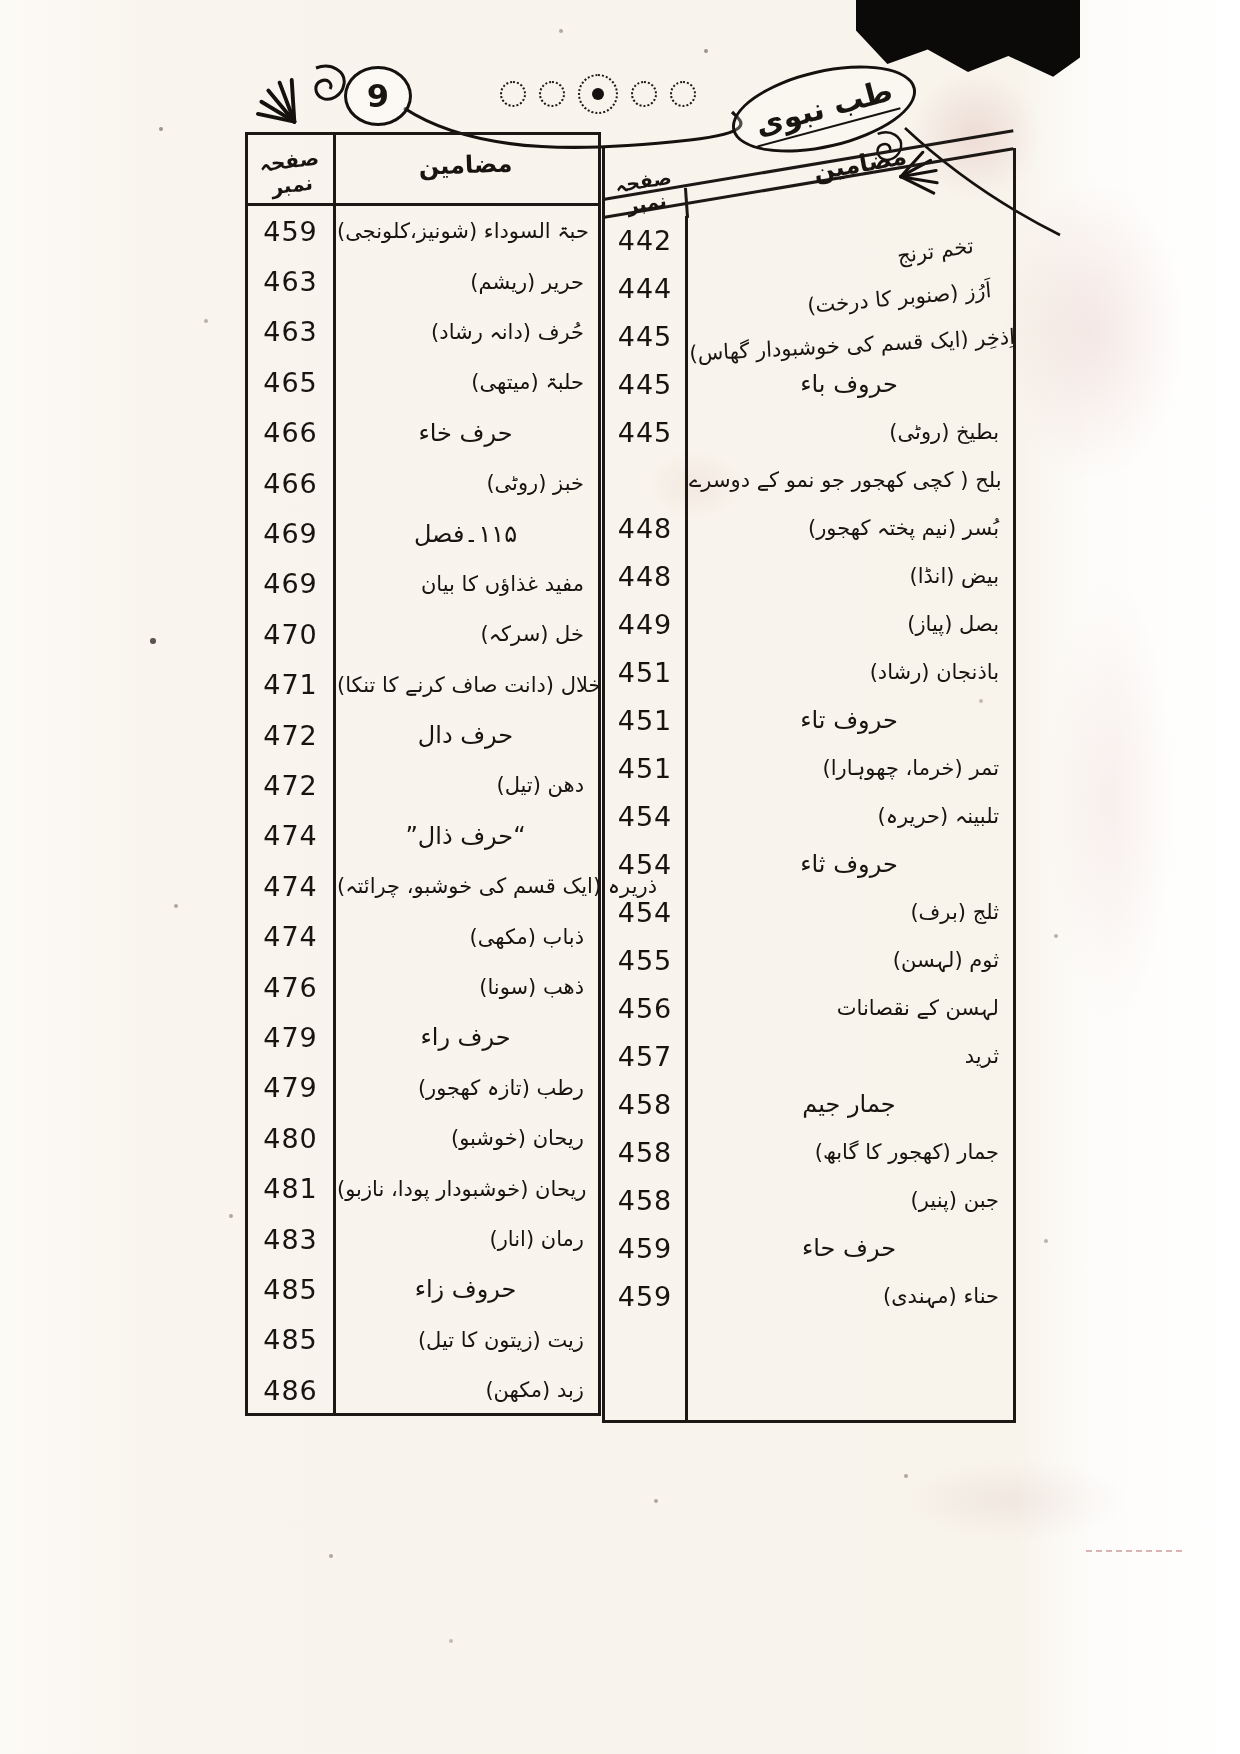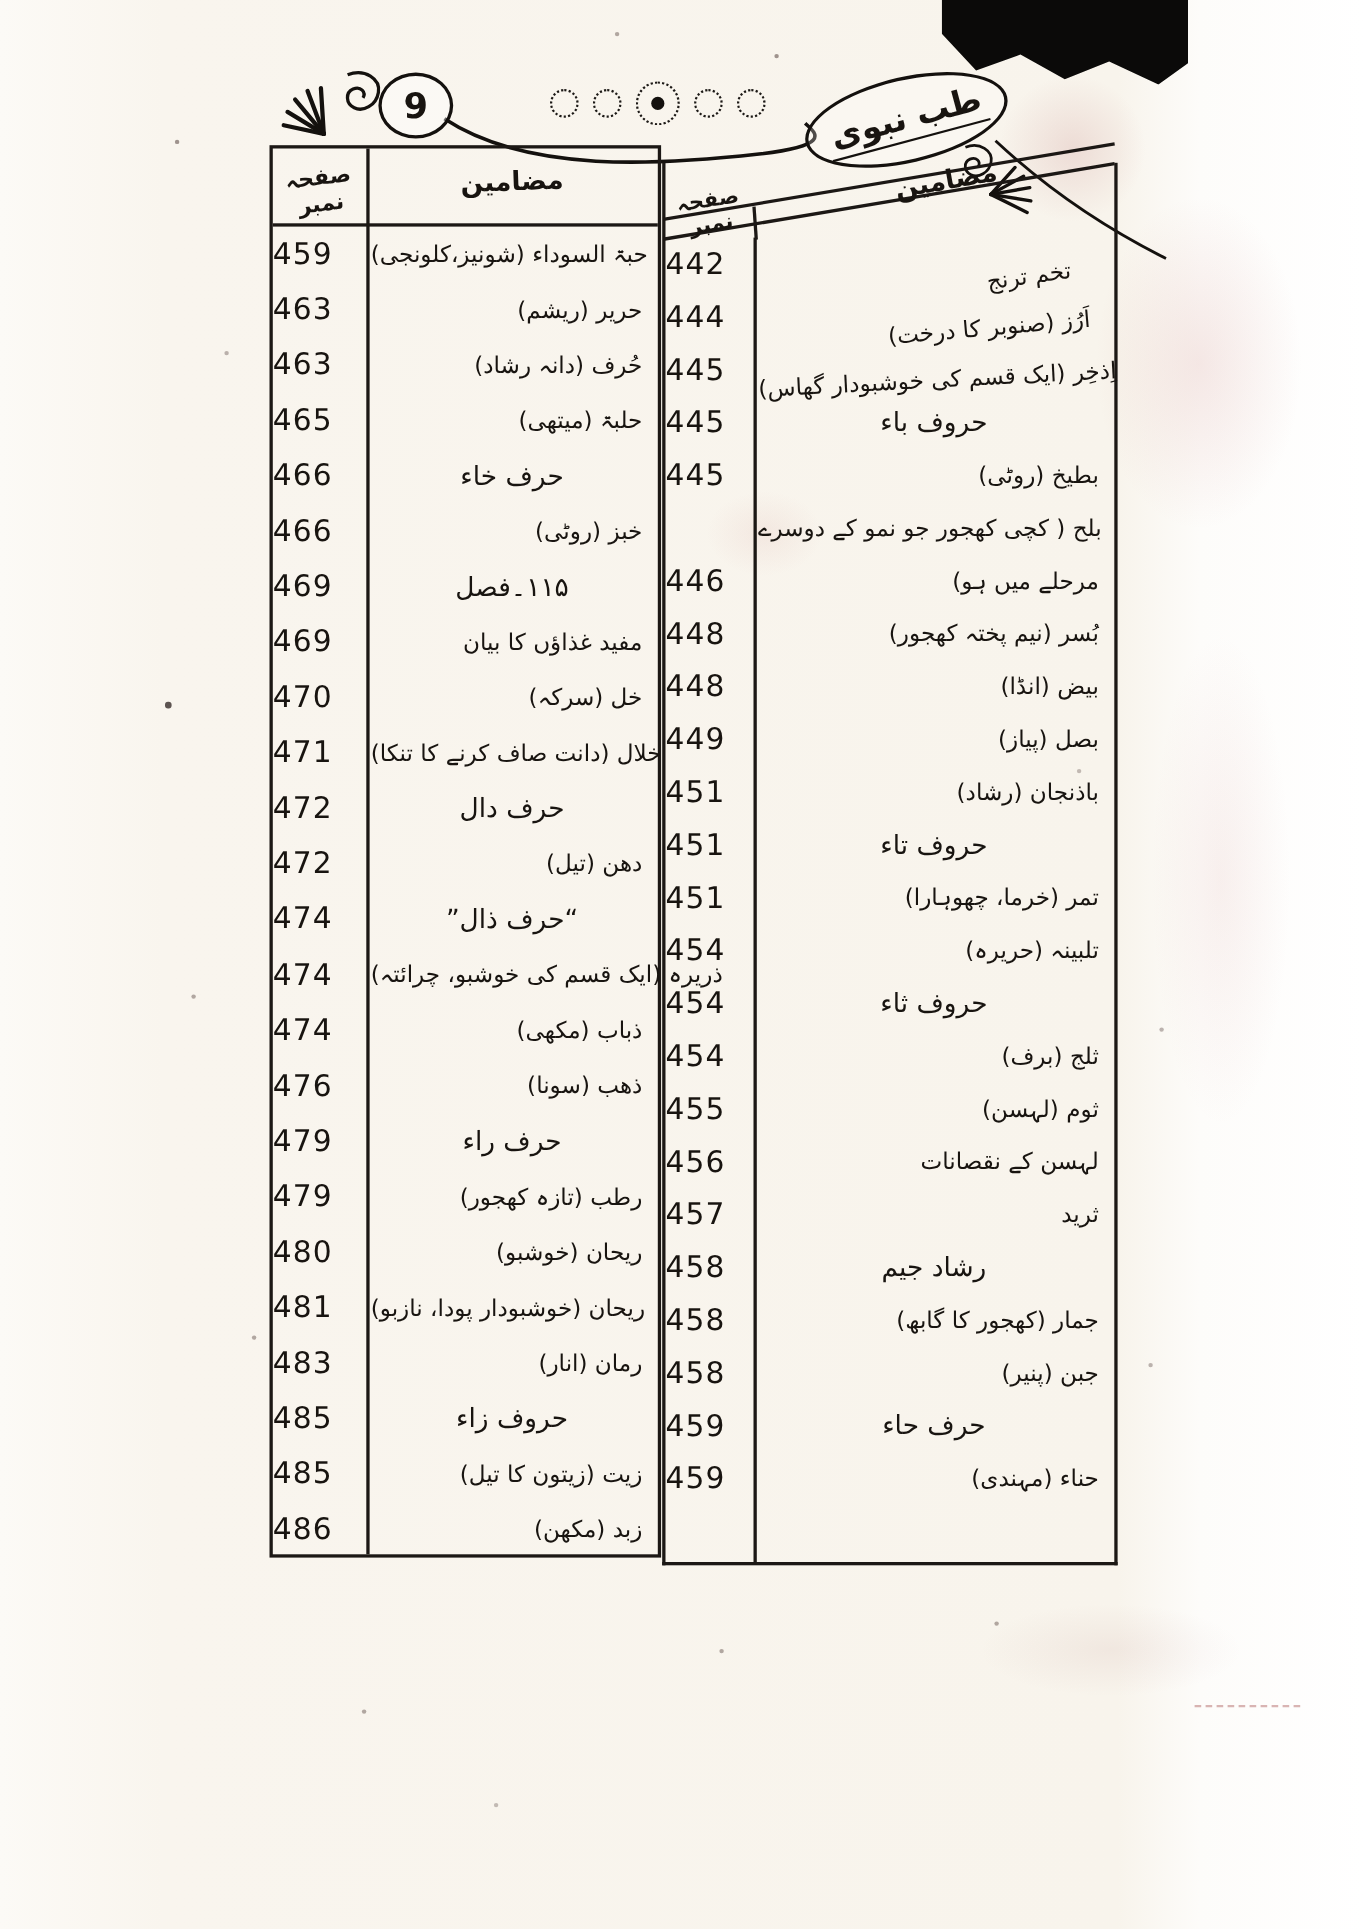--- a/index.html
+++ b/index.html
@@ -38,21 +38,21 @@
   .title-oval{left:730px;top:70px;width:182px;height:72px;border:3px solid #14110e;border-radius:50%;
      transform:rotate(-13deg);display:flex;align-items:center;justify-content:center;background:rgba(255,255,255,.25);}
   .title-oval span{font-size:30px;font-weight:bold;direction:rtl;transform:rotate(-2deg);border-bottom:2px solid #14110e;padding:0 4px 2px;}
   .swirl-right{left:866px;top:128px;width:40px;height:40px;}
   .fan-right{left:900px;top:150px;width:50px;height:46px;transform:rotate(120deg);}
   svg.lines{position:absolute;left:0;top:0;width:1240px;height:1754px;pointer-events:none;}
   
   .toc{position:absolute;background:transparent;}
   .toc .rows{position:relative;}
   .toc-row{display:grid;align-items:center;}
-  .cell.num{font-size:27px;letter-spacing:1px;}
+  .cell.num{text-align:center;font-size:27px;letter-spacing:1px;}
   .cell.title{direction:rtl;text-align:right;padding:0 14px 0 4px;font-size:21px;white-space:nowrap;overflow:visible;}
   .toc-row.heading-row .title{text-align:center;font-weight:normal;font-size:24px;padding:0 4px;}
   
   .left-toc{left:245px;top:132px;width:350px;height:1278px;border:3px solid #1c1815;}
   .left-toc::before{content:'';position:absolute;left:85px;top:0;bottom:0;width:3px;background:#1c1815;}
   .left-toc .thead{position:relative;height:68px;border-bottom:3px solid #1c1815;}
   .left-toc .thead .h-num{position:absolute;left:0;top:14px;width:85px;text-align:center;
       font-size:20px;font-weight:bold;direction:rtl;transform:rotate(-7deg);}
   .left-toc .thead .h-topic{position:absolute;left:85px;top:16px;right:0;text-align:center;
       font-size:24px;font-weight:bold;direction:rtl;transform:rotate(-2deg);}
@@ -273,24 +273,20 @@
   </div>
         <div class="toc-row">
     <div class="cell num">445</div>
     <div class="cell title">بطیخ (روٹی)</div>
   </div>
         <div class="toc-row">
     <div class="cell num"></div>
     <div class="cell title">بلح ( کچی کھجور جو نمو کے دوسرے</div>
   </div>
         <div class="toc-row">
-    <div class="cell num">446</div>
-    <div class="cell title">مرحلے میں ہو)</div>
-  </div>
-        <div class="toc-row">
     <div class="cell num">448</div>
     <div class="cell title">بُسر (نیم پختہ کھجور)</div>
   </div>
         <div class="toc-row">
     <div class="cell num">448</div>
     <div class="cell title">بیض (انڈا)</div>
   </div>
         <div class="toc-row">
     <div class="cell num">449</div>
     <div class="cell title">بصل (پیاز)</div>
@@ -326,21 +322,21 @@
         <div class="toc-row">
     <div class="cell num">456</div>
     <div class="cell title">لہسن کے نقصانات</div>
   </div>
         <div class="toc-row">
     <div class="cell num">457</div>
     <div class="cell title">ثرید</div>
   </div>
         <div class="toc-row heading-row">
     <div class="cell num">458</div>
-    <div class="cell title">رشاد جیم</div>
+    <div class="cell title">جمار جیم</div>
   </div>
         <div class="toc-row">
     <div class="cell num">458</div>
     <div class="cell title">جمار (کھجور کا گابھ)</div>
   </div>
         <div class="toc-row">
     <div class="cell num">458</div>
     <div class="cell title">جبن (پنیر)</div>
   </div>
         <div class="toc-row heading-row">

